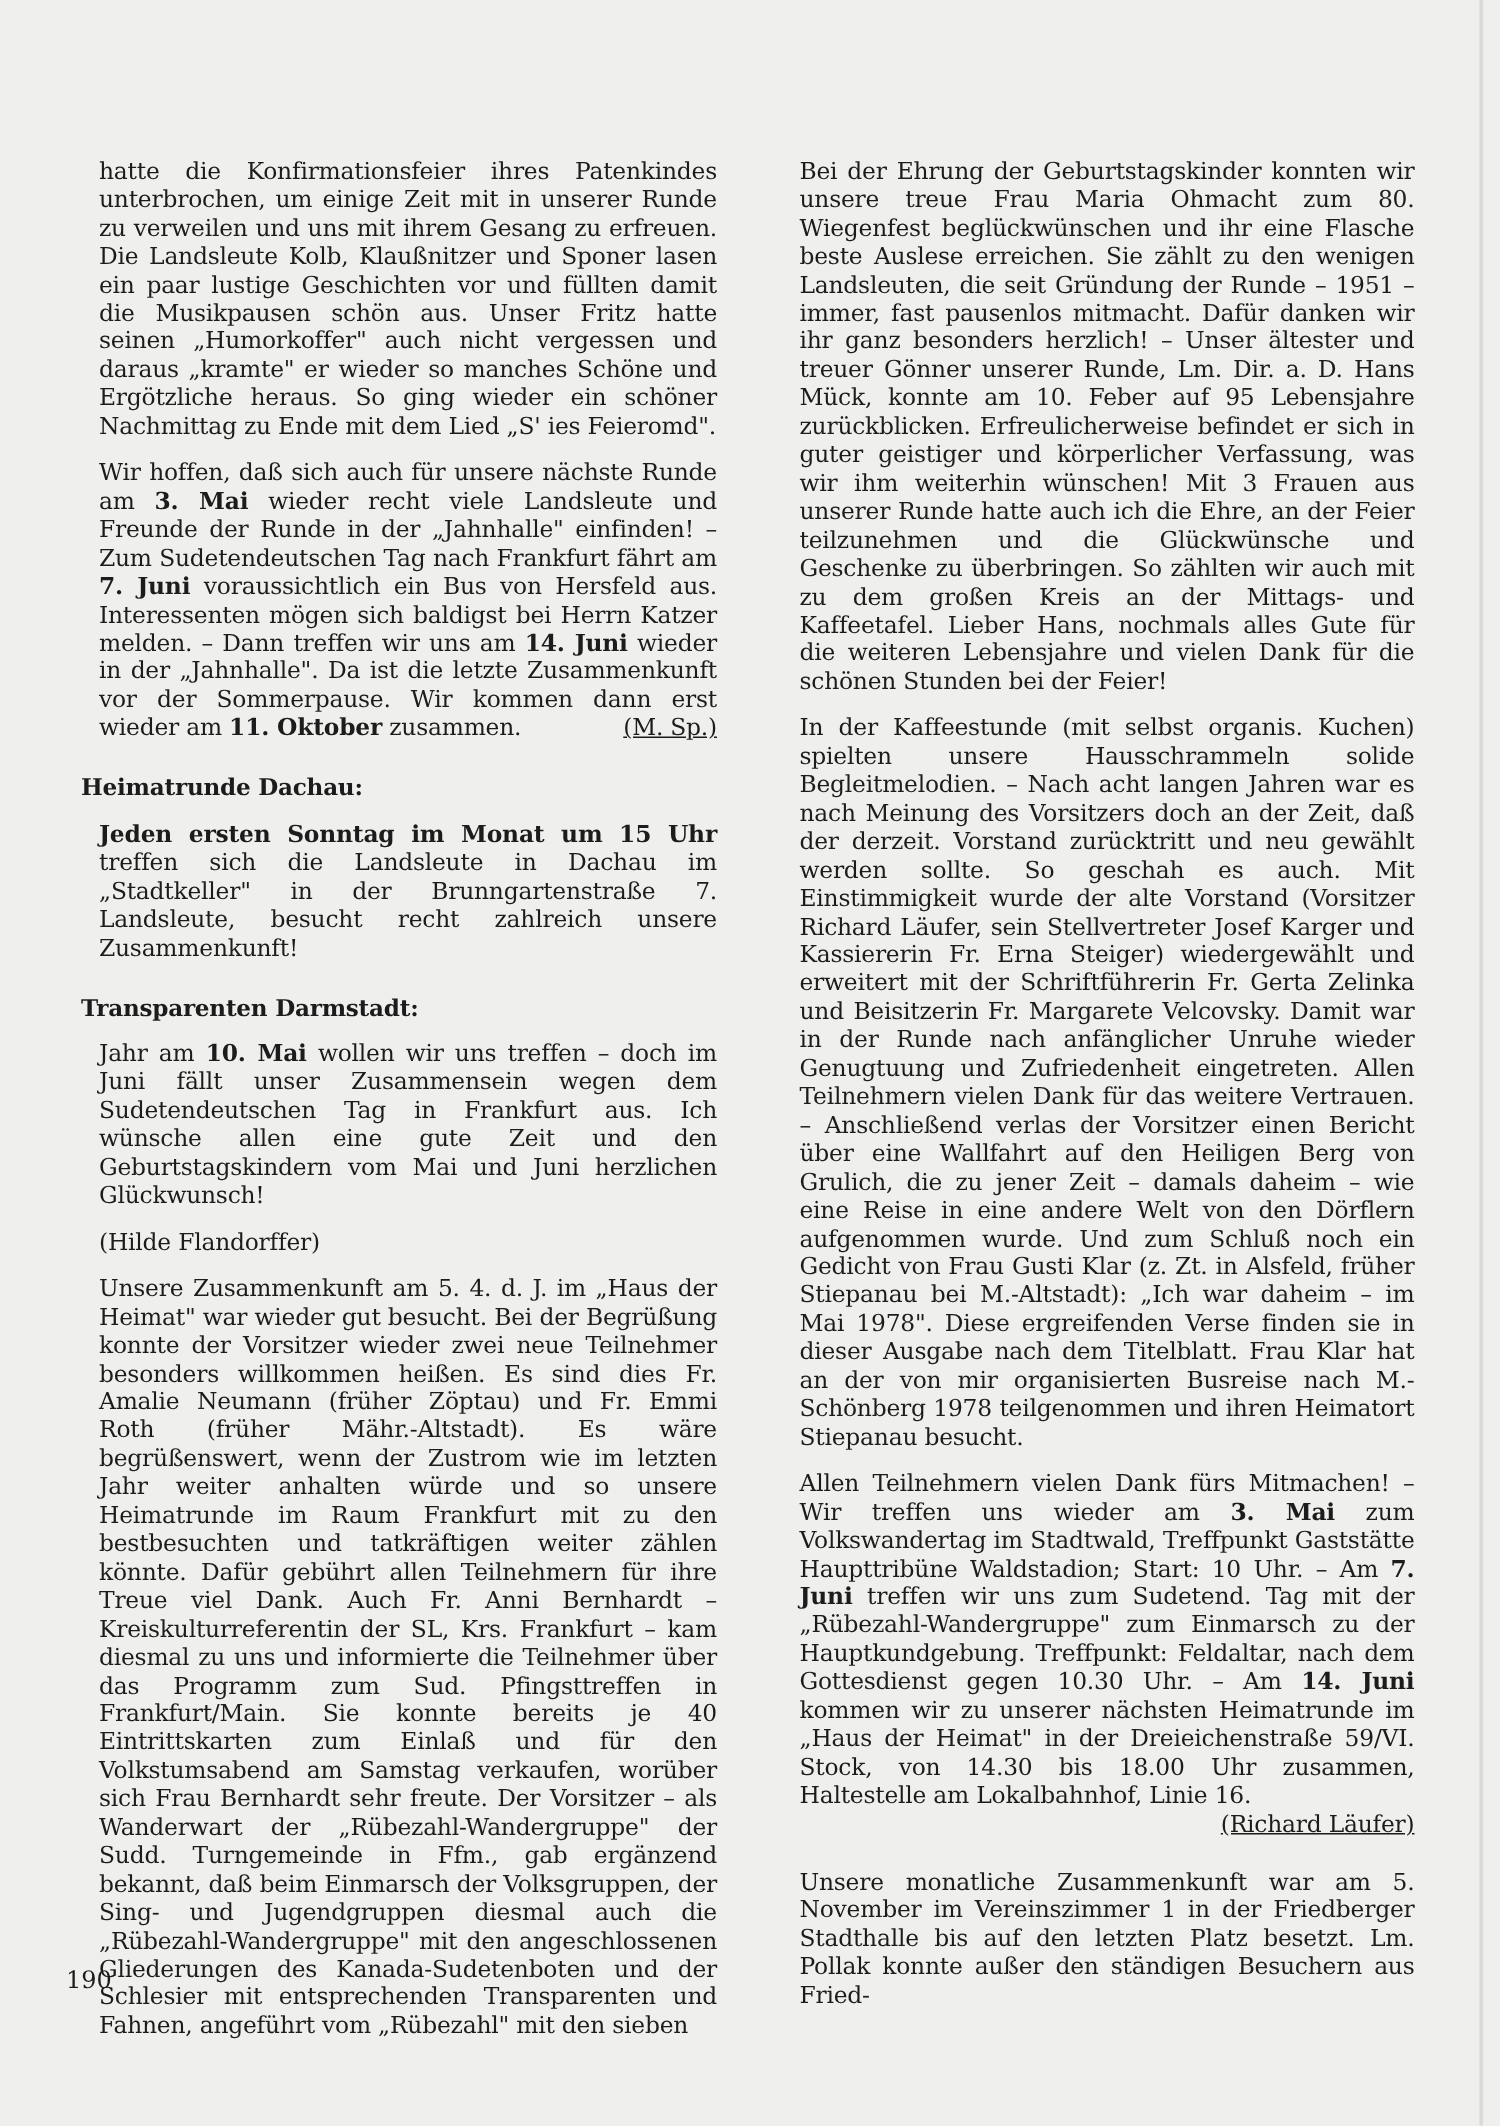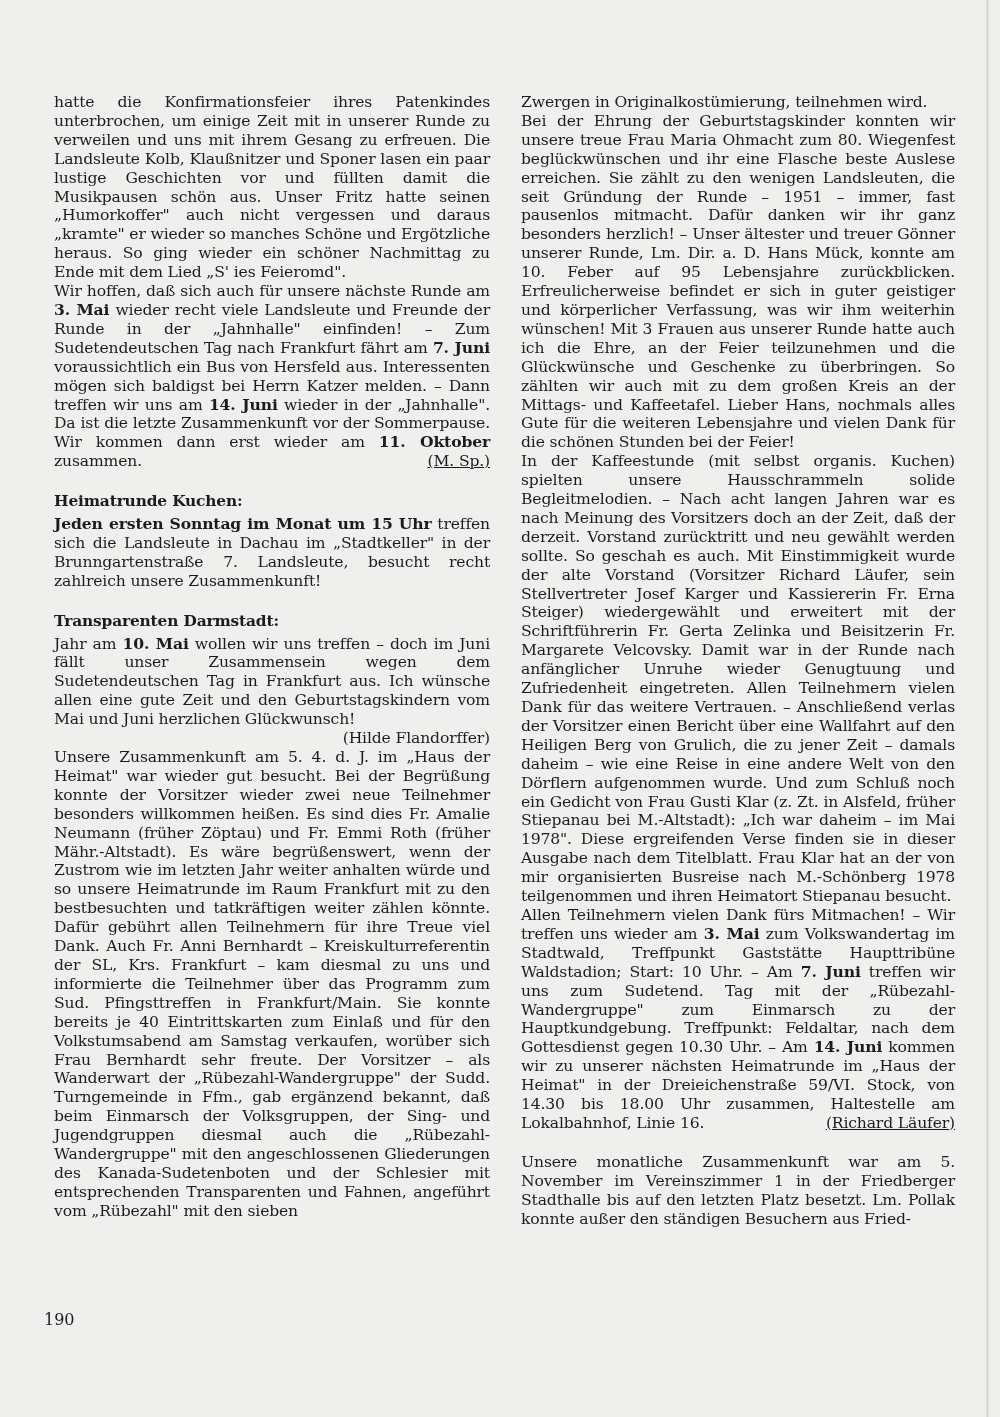--- a/index.html
+++ b/index.html
@@ -15,64 +15,63 @@
     background: linear-gradient(to right, #e6e6e4, #d4d4d2, #e8e8e6);
   }
   .column {
     position: absolute; top: 93px;
     font-size: 15.6px; line-height: 18.9px;
     text-align: justify; hyphens: manual;
     letter-spacing: -0.15px;
   }
   .col-left { left: 54px; width: 436px; }
   .col-right { left: 521px; width: 434px; }
-  p { margin: 0; }
+  p { margin: 12px; }
   .heading {
     font-weight: bold; font-size: 15.4px;
     margin-top: 21px; margin-bottom: 4px; text-align: left;
   }
   .heading.justify { text-align: justify; }
   .sig { float: right; text-decoration: underline; }
-  .sig-line { text-align: right; }
+  .sig-line { }
   b { font-weight: bold; }
   .page-number {
     position: absolute; left: 44px; top: 1310px;
     font-size: 16px; font-family: "DejaVu Serif", serif;
   }
   .clearfix::after { content: ""; display: block; clear: both; }
 </style>
 </head>
 <body>
 
 <div class="page-edge"></div>
 
 <div class="column col-left">
   <section>
     <p>hatte die Konfirmationsfeier ihres Patenkindes unterbrochen, um einige Zeit mit in unserer Runde zu verweilen und uns mit ihrem Gesang zu erfreuen. Die Landsleute Kolb, Klaußnitzer und Sponer lasen ein paar lustige Geschichten vor und füllten damit die Musikpausen schön aus. Unser Fritz hatte seinen „Humorkoffer" auch nicht vergessen und daraus „kramte" er wieder so manches Schöne und Ergötzliche heraus. So ging wieder ein schöner Nachmittag zu Ende mit dem Lied „S' ies Feieromd".</p>
     <p class="clearfix"><span>Wir hoffen, daß sich auch für unsere nächste Runde am </span><b>3. Mai</b><span> wieder recht viele Landsleute und Freunde der Runde in der „Jahnhalle" einfinden! – Zum Sudetendeutschen Tag nach Frankfurt fährt am </span><b>7. Juni</b><span> voraussichtlich ein Bus von Hersfeld aus. Interessenten mögen sich baldigst bei Herrn Katzer melden. – Dann treffen wir uns am </span><b>14. Juni</b><span> wieder in der „Jahnhalle". Da ist die letzte Zusammenkunft vor der Sommerpause. Wir kommen dann erst wieder am </span><b>11. Oktober</b><span> zusammen.</span><span class="sig">(M. Sp.)</span></p>
   </section>
 
   <section>
-    <div class="heading">Heimatrunde Kuchen:</div>
+    <div class="heading">Heimatrunde Dachau:</div>
     <p><b>Jeden ersten Sonntag im Monat um 15 Uhr</b><span> treffen sich die Landsleute in Dachau im „Stadtkeller" in der Brunngartenstraße 7. Landsleute, besucht recht zahlreich unsere Zusammenkunft!</span></p>
   </section>
 
   <section>
     <div class="heading">Transparenten Darmstadt:</div>
     <p><span>Jahr am </span><b>10. Mai</b><span> wollen wir uns treffen – doch im Juni fällt unser Zusammensein wegen dem Sudetendeutschen Tag in Frankfurt aus. Ich wünsche allen eine gute Zeit und den Geburtstagskindern vom Mai und Juni herzlichen Glückwunsch!</span></p>
     <p class="sig-line">(Hilde Flandorffer)</p>
   </section>
 
   <section>
     <p>Unsere Zusammenkunft am 5. 4. d. J. im „Haus der Heimat" war wieder gut besucht. Bei der Begrüßung konnte der Vorsitzer wieder zwei neue Teilnehmer besonders willkommen heißen. Es sind dies Fr. Amalie Neumann (früher Zöptau) und Fr. Emmi Roth (früher Mähr.-Altstadt). Es wäre begrüßenswert, wenn der Zustrom wie im letzten Jahr weiter anhalten würde und so unsere Heimatrunde im Raum Frankfurt mit zu den bestbesuchten und tatkräftigen weiter zählen könnte. Dafür gebührt allen Teilnehmern für ihre Treue viel Dank. Auch Fr. Anni Bernhardt – Kreiskulturreferentin der SL, Krs. Frankfurt – kam diesmal zu uns und informierte die Teilnehmer über das Programm zum Sud. Pfingsttreffen in Frankfurt/Main. Sie konnte bereits je 40 Eintrittskarten zum Einlaß und für den Volkstumsabend am Samstag verkaufen, worüber sich Frau Bernhardt sehr freute. Der Vorsitzer – als Wanderwart der „Rübezahl-Wandergruppe" der Sudd. Turngemeinde in Ffm., gab ergänzend bekannt, daß beim Einmarsch der Volksgruppen, der Sing- und Jugendgruppen diesmal auch die „Rübezahl-Wandergruppe" mit den angeschlossenen Gliederungen des Kanada-Sudetenboten und der Schlesier mit entsprechenden Transparenten und Fahnen, angeführt vom „Rübezahl" mit den sieben</p>
   </section>
 </div>
 
 <div class="column col-right">
-  <p>Zwergen in Originalkostümierung, teilnehmen wird.</p>
   <p>Bei der Ehrung der Geburtstagskinder konnten wir unsere treue Frau Maria Ohmacht zum 80. Wiegenfest beglückwünschen und ihr eine Flasche beste Auslese erreichen. Sie zählt zu den wenigen Landsleuten, die seit Gründung der Runde – 1951 – immer, fast pausenlos mitmacht. Dafür danken wir ihr ganz besonders herzlich! – Unser ältester und treuer Gönner unserer Runde, Lm. Dir. a. D. Hans Mück, konnte am 10. Feber auf 95 Lebensjahre zurückblicken. Erfreulicherweise befindet er sich in guter geistiger und körperlicher Verfassung, was wir ihm weiterhin wünschen! Mit 3 Frauen aus unserer Runde hatte auch ich die Ehre, an der Feier teilzunehmen und die Glückwünsche und Geschenke zu überbringen. So zählten wir auch mit zu dem großen Kreis an der Mittags- und Kaffeetafel. Lieber Hans, nochmals alles Gute für die weiteren Lebensjahre und vielen Dank für die schönen Stunden bei der Feier!</p>
   <p>In der Kaffeestunde (mit selbst organis. Kuchen) spielten unsere Hausschrammeln solide Begleitmelodien. – Nach acht langen Jahren war es nach Meinung des Vorsitzers doch an der Zeit, daß der derzeit. Vorstand zurücktritt und neu gewählt werden sollte. So geschah es auch. Mit Einstimmigkeit wurde der alte Vorstand (Vorsitzer Richard Läufer, sein Stellvertreter Josef Karger und Kassiererin Fr. Erna Steiger) wiedergewählt und erweitert mit der Schriftführerin Fr. Gerta Zelinka und Beisitzerin Fr. Margarete Velcovsky. Damit war in der Runde nach anfänglicher Unruhe wieder Genugtuung und Zufriedenheit eingetreten. Allen Teilnehmern vielen Dank für das weitere Vertrauen. – Anschließend verlas der Vorsitzer einen Bericht über eine Wallfahrt auf den Heiligen Berg von Grulich, die zu jener Zeit – damals daheim – wie eine Reise in eine andere Welt von den Dörflern aufgenommen wurde. Und zum Schluß noch ein Gedicht von Frau Gusti Klar (z. Zt. in Alsfeld, früher Stiepanau bei M.-Altstadt): „Ich war daheim – im Mai 1978". Diese ergreifenden Verse finden sie in dieser Ausgabe nach dem Titelblatt. Frau Klar hat an der von mir organisierten Busreise nach M.-Schönberg 1978 teilgenommen und ihren Heimatort Stiepanau besucht.</p>
   <p class="clearfix"><span>Allen Teilnehmern vielen Dank fürs Mitmachen! – Wir treffen uns wieder am </span><b>3. Mai</b><span> zum Volkswandertag im Stadtwald, Treffpunkt Gaststätte Haupttribüne Waldstadion; Start: 10 Uhr. – Am </span><b>7. Juni</b><span> treffen wir uns zum Sudetend. Tag mit der „Rübezahl-Wandergruppe" zum Einmarsch zu der Hauptkundgebung. Treffpunkt: Feldaltar, nach dem Gottesdienst gegen 10.30 Uhr. – Am </span><b>14. Juni</b><span> kommen wir zu unserer nächsten Heimatrunde im „Haus der Heimat" in der Dreieichenstraße 59/VI. Stock, von 14.30 bis 18.00 Uhr zusammen, Haltestelle am Lokalbahnhof, Linie 16.</span><span class="sig">(Richard Läufer)</span></p>
 
   <section style="margin-top:20px;">
     <p>Unsere monatliche Zusammenkunft war am 5. November im Vereinszimmer 1 in der Friedberger Stadthalle bis auf den letzten Platz besetzt. Lm. Pollak konnte außer den ständigen Besuchern aus Fried-</p>
   </section>
 </div>
 
 <div class="page-number">190</div>

